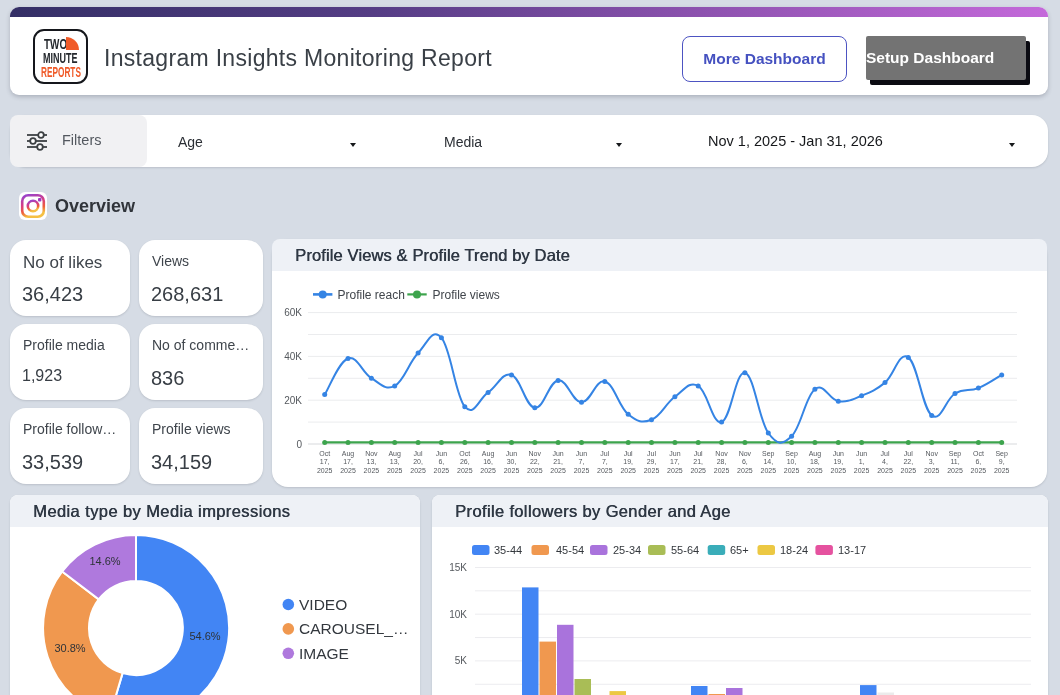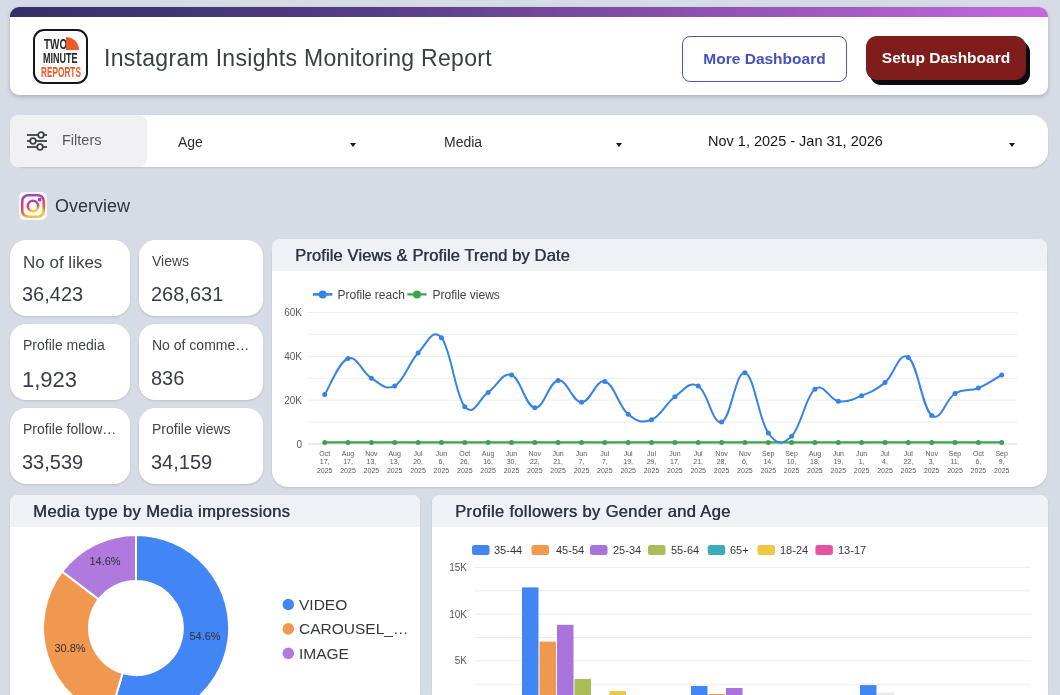--- a/index.html
+++ b/index.html
@@ -13,21 +13,21 @@
 <div class="card" style="left:10px;top:7px;width:1038px;height:88px;border-radius:9px;box-shadow:0 2px 4px rgba(50,55,70,.25)">
   <div style="position:absolute;left:0;top:0;right:0;height:10px;border-radius:9px 9px 0 0;background:linear-gradient(90deg,#342f66 0%,#553d85 35%,#8a51ad 65%,#c469da 100%)"></div>
   <div style="position:absolute;left:23px;top:22px;width:55px;height:55px;border:2.5px solid #15171c;border-radius:11px;background:#fff">
     <div style="position:absolute;left:9px;top:4px;font-weight:bold;color:#23272c;font-size:15px;transform:scaleX(0.66);transform-origin:left">TWO</div>
     <div style="position:absolute;left:31px;top:6px;width:13px;height:13px;background:#f05a28;border-radius:0 13px 0 0"></div>
     <div style="position:absolute;left:8px;top:18px;font-weight:bold;color:#23272c;font-size:15px;transform:scaleX(0.60);transform-origin:left">MINUTE</div>
     <div style="position:absolute;left:6px;top:32px;font-weight:bold;color:#f05a28;font-size:15px;transform:scaleX(0.55);transform-origin:left">REPORTS</div>
   </div>
   <div style="position:absolute;left:672px;top:29px;width:165px;height:46px;border:1.5px solid #4d54c2;border-radius:8px;color:#4551c0;font-weight:bold;font-size:15.5px;text-align:center;line-height:43px">More Dashboard</div>
   <div style="position:absolute;left:94px;top:38px;font-size:23px;letter-spacing:0.3px;color:#3a4047">Instagram Insights Monitoring Report</div>
-  <div style="position:absolute;left:856px;top:29px;width:160px;height:44px;background:#7f1d1d;border-radius:11px;box-shadow:4px 5px 0 #0b0b12;color:#fff;font-weight:bold;font-size:15.5px;text-align:center;line-height:44px">Setup Dashboard</div>
+  <div style="position:absolute;left:856px;top:29px;width:160px;height:44px;background:#737373;border-radius:2px;box-shadow:4px 5px 0 #0b0b12;color:#fff;font-weight:bold;font-size:15.5px;text-align:left;line-height:44px">Setup Dashboard</div>
 </div>
 
 <div class="card" style="left:10px;top:115px;width:1038px;height:52px">
   <div style="position:absolute;left:0;top:0;width:137px;height:52px;background:#f1f1f3;border-radius:8px"></div>
   <svg width="24" height="24" viewBox="0 0 24 24" style="position:absolute;left:15px;top:14px" xmlns="http://www.w3.org/2000/svg">
 <g stroke="#3c4043" stroke-width="1.8" fill="none">
 <line x1="2" y1="6" x2="22" y2="6"></line>
         <circle cx="16" cy="6" r="2.8" fill="#fff"></circle>
 <line x1="2" y1="12" x2="22" y2="12"></line>
         <circle cx="8" cy="12" r="2.8" fill="#fff"></circle>
@@ -51,33 +51,33 @@
 <stop offset="0" stop-color="#9343d2"></stop>
         <stop offset="0.45" stop-color="#d63d84"></stop>
 <stop offset="0.75" stop-color="#ee5e3a"></stop>
         <stop offset="1" stop-color="#f5c043"></stop>
 </linearGradient>
     </defs>
 <rect x="3.2" y="3.2" width="21.6" height="21.6" rx="6" fill="none" stroke="url(#ig)" stroke-width="2.6"></rect>
 <circle cx="14" cy="14" r="5.2" fill="none" stroke="url(#ig)" stroke-width="2.6"></circle>
 <rect x="19" y="6" width="3.4" height="3.4" rx="1" fill="#a23bbf"></rect>
 </svg>
-<div style="position:absolute;left:55px;top:196px;font-size:18px;font-weight:400;color:#30343a">Overview</div>
+<div style="position:absolute;left:55px;top:196px;font-size:18px;font-weight:700;color:#30343a">Overview</div>
 
 <div class="card" style="left:10px;top:240px;width:120px;height:76px">
     <div style="position:absolute;left:13px;top:13px;font-size:17px;color:#3f454c">No of likes</div>
     <div style="position:absolute;left:12px;top:43px;font-size:20px;color:#383e45">36,423</div>
   </div>
 <div class="card" style="left:139px;top:240px;width:124px;height:76px">
     <div style="position:absolute;left:13px;top:13px;font-size:14px;color:#3f454c">Views</div>
     <div style="position:absolute;left:12px;top:43px;font-size:20px;color:#383e45">268,631</div>
   </div>
 <div class="card" style="left:10px;top:324px;width:120px;height:76px">
     <div style="position:absolute;left:13px;top:13px;font-size:14px;color:#3f454c">Profile media</div>
-    <div style="position:absolute;left:12px;top:43px;font-size:22px;color:#383e45">1,923</div>
+    <div style="position:absolute;left:12px;top:43px;font-size:16px;color:#383e45">1,923</div>
   </div>
 <div class="card" style="left:139px;top:324px;width:124px;height:76px">
     <div style="position:absolute;left:13px;top:13px;font-size:14px;color:#3f454c">No of comme…</div>
     <div style="position:absolute;left:12px;top:43px;font-size:20px;color:#383e45">836</div>
   </div>
 <div class="card" style="left:10px;top:408px;width:120px;height:76px">
     <div style="position:absolute;left:13px;top:13px;font-size:14px;color:#3f454c">Profile follow…</div>
     <div style="position:absolute;left:12px;top:43px;font-size:20px;color:#383e45">33,539</div>
   </div>
 <div class="card" style="left:139px;top:408px;width:124px;height:76px">

